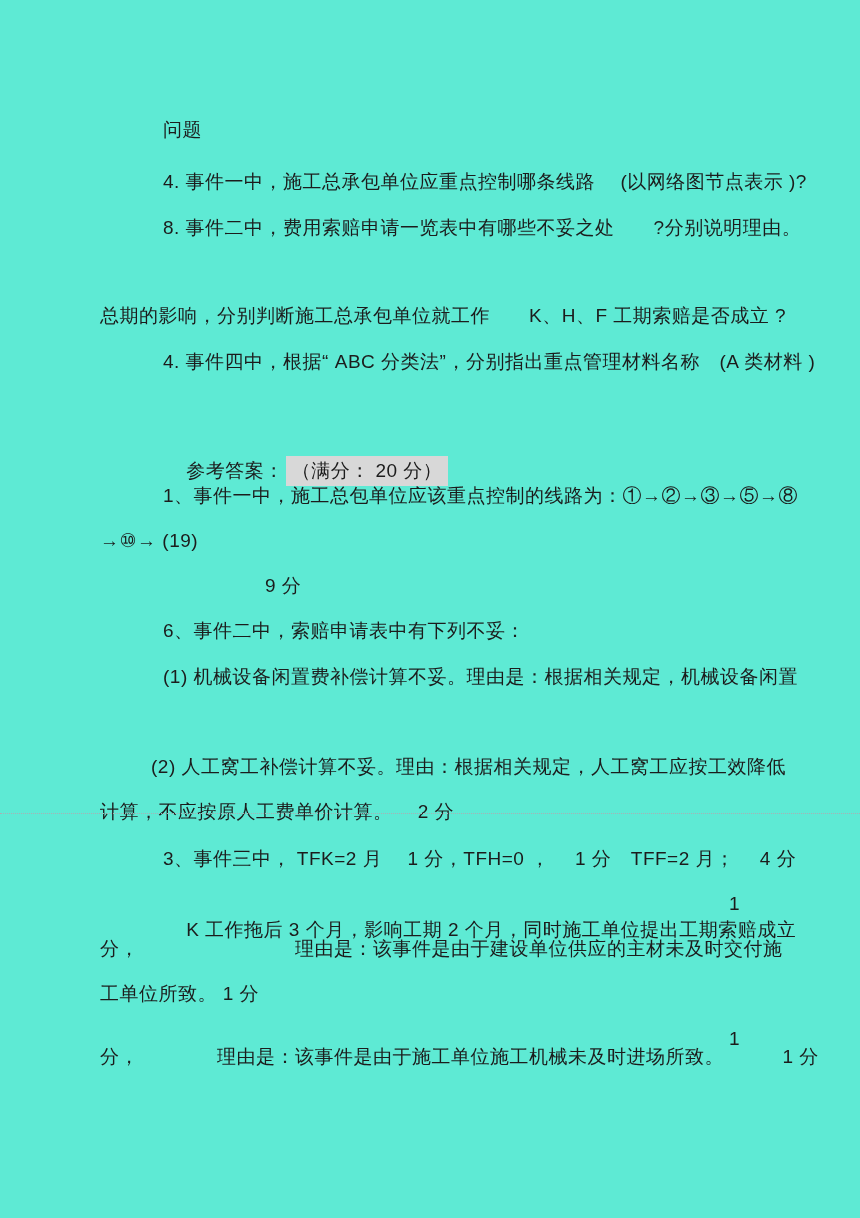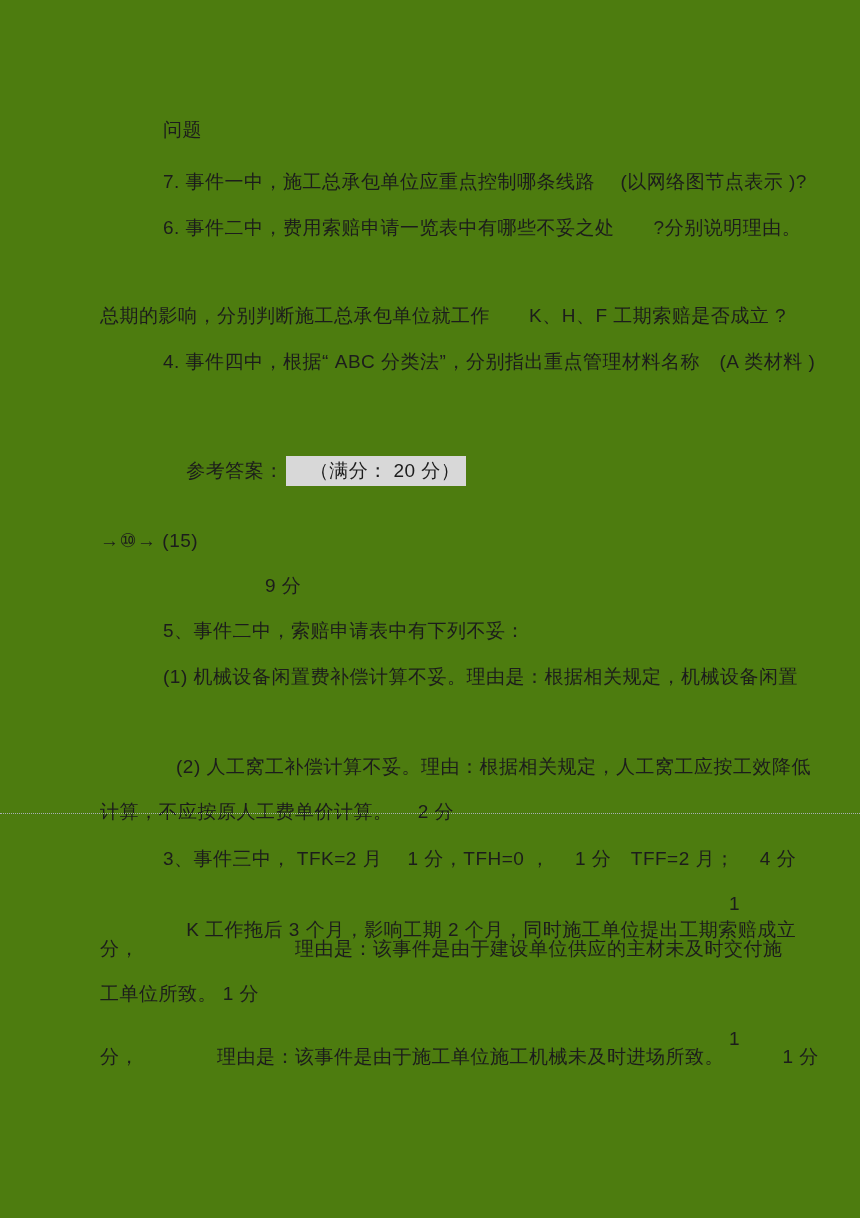--- a/index.html
+++ b/index.html
@@ -4,36 +4,36 @@
 <style>
   html, body {
     margin: 0;
     padding: 0;
     background: #ffffff;
   }
   .page {
     position: relative;
     width: 860px;
     height: 1218px;
-    background: #4d7c0f;
+    background: #5eead4;
     overflow: hidden;
     font-family: "Liberation Sans", sans-serif;
     color: #1c1c1c;
   }
   .line {
     position: absolute;
     font-size: 19px;
     line-height: 26px;
     white-space: pre;
     letter-spacing: 0.5px;
     color: #1c1c1c;
   }
   .hl {
     background: #d8d8d8;
-    padding: 4px 6px 5px 24px;
+    padding: 4px 6px 5px 6px;
     margin-left: 2px;
   }
   .tail {
     position: absolute;
     left: 566px;
     top: 0;
   }
   .dotted-line {
     position: absolute;
     left: 0;
@@ -43,45 +43,46 @@
     border-top: 1px dotted #a8b0b4;
   }
 </style>
 </head>
 <body>
 
 <div class="page">
 
   <div class="line" style="left:163px; top:117px">问题</div>
 
-  <div class="line" style="left:163px; top:169px">7. 事件一中，施工总承包单位应重点控制哪条线路　 (以网络图节点表示 )?</div>
+  <div class="line" style="left:163px; top:169px">4. 事件一中，施工总承包单位应重点控制哪条线路　 (以网络图节点表示 )?</div>
 
-  <div class="line" style="left:163px; top:215px">6. 事件二中，费用索赔申请一览表中有哪些不妥之处　　?分别说明理由。</div>
+  <div class="line" style="left:163px; top:215px">8. 事件二中，费用索赔申请一览表中有哪些不妥之处　　?分别说明理由。</div>
 
 
   <div class="line" style="left:100px; top:303px">总期的影响，分别判断施工总承包单位就工作　　K、H、F 工期索赔是否成立 ?</div>
 
   <div class="line" style="left:163px; top:349px">4. 事件四中，根据“ ABC 分类法”，分别指出重点管理材料名称　(A 类材料 )</div>
 
 
   <div class="line" style="left:163px; top:432px">
     <span>参考答案：</span><span class="hl">（满分： 20 分）</span>
   </div>
 
+  <div class="line" style="left:163px; top:483px">1、事件一中，施工总包单位应该重点控制的线路为：①→②→③→⑤→⑧</div>
 
-  <div class="line" style="left:100px; top:528px">→⑩→ (15)</div>
+  <div class="line" style="left:100px; top:528px">→⑩→ (19)</div>
 
   <div class="line" style="left:265px; top:573px">9 分</div>
 
-  <div class="line" style="left:163px; top:618px">5、事件二中，索赔申请表中有下列不妥：</div>
+  <div class="line" style="left:163px; top:618px">6、事件二中，索赔申请表中有下列不妥：</div>
 
   <div class="line" style="left:163px; top:664px">(1) 机械设备闲置费补偿计算不妥。理由是：根据相关规定，机械设备闲置</div>
 
 
-  <div class="line" style="left:176px; top:754px">(2) 人工窝工补偿计算不妥。理由：根据相关规定，人工窝工应按工效降低</div>
+  <div class="line" style="left:151px; top:754px">(2) 人工窝工补偿计算不妥。理由：根据相关规定，人工窝工应按工效降低</div>
 
   <div class="line" style="left:100px; top:799px">计算，不应按原人工费单价计算。　 2 分</div>
 
   <div class="dotted-line"></div>
 
   <div class="line" style="left:163px; top:846px">3、事件三中， TFK=2 月　 1 分，TFH=0 ，　 1 分　TFF=2 月；　 4 分</div>
 
   <div class="line" style="left:163px; top:891px">
     <span>K 工作拖后 3 个月，影响工期 2 个月，同时施工单位提出工期索赔成立</span>
     <span class="tail">1</span>

